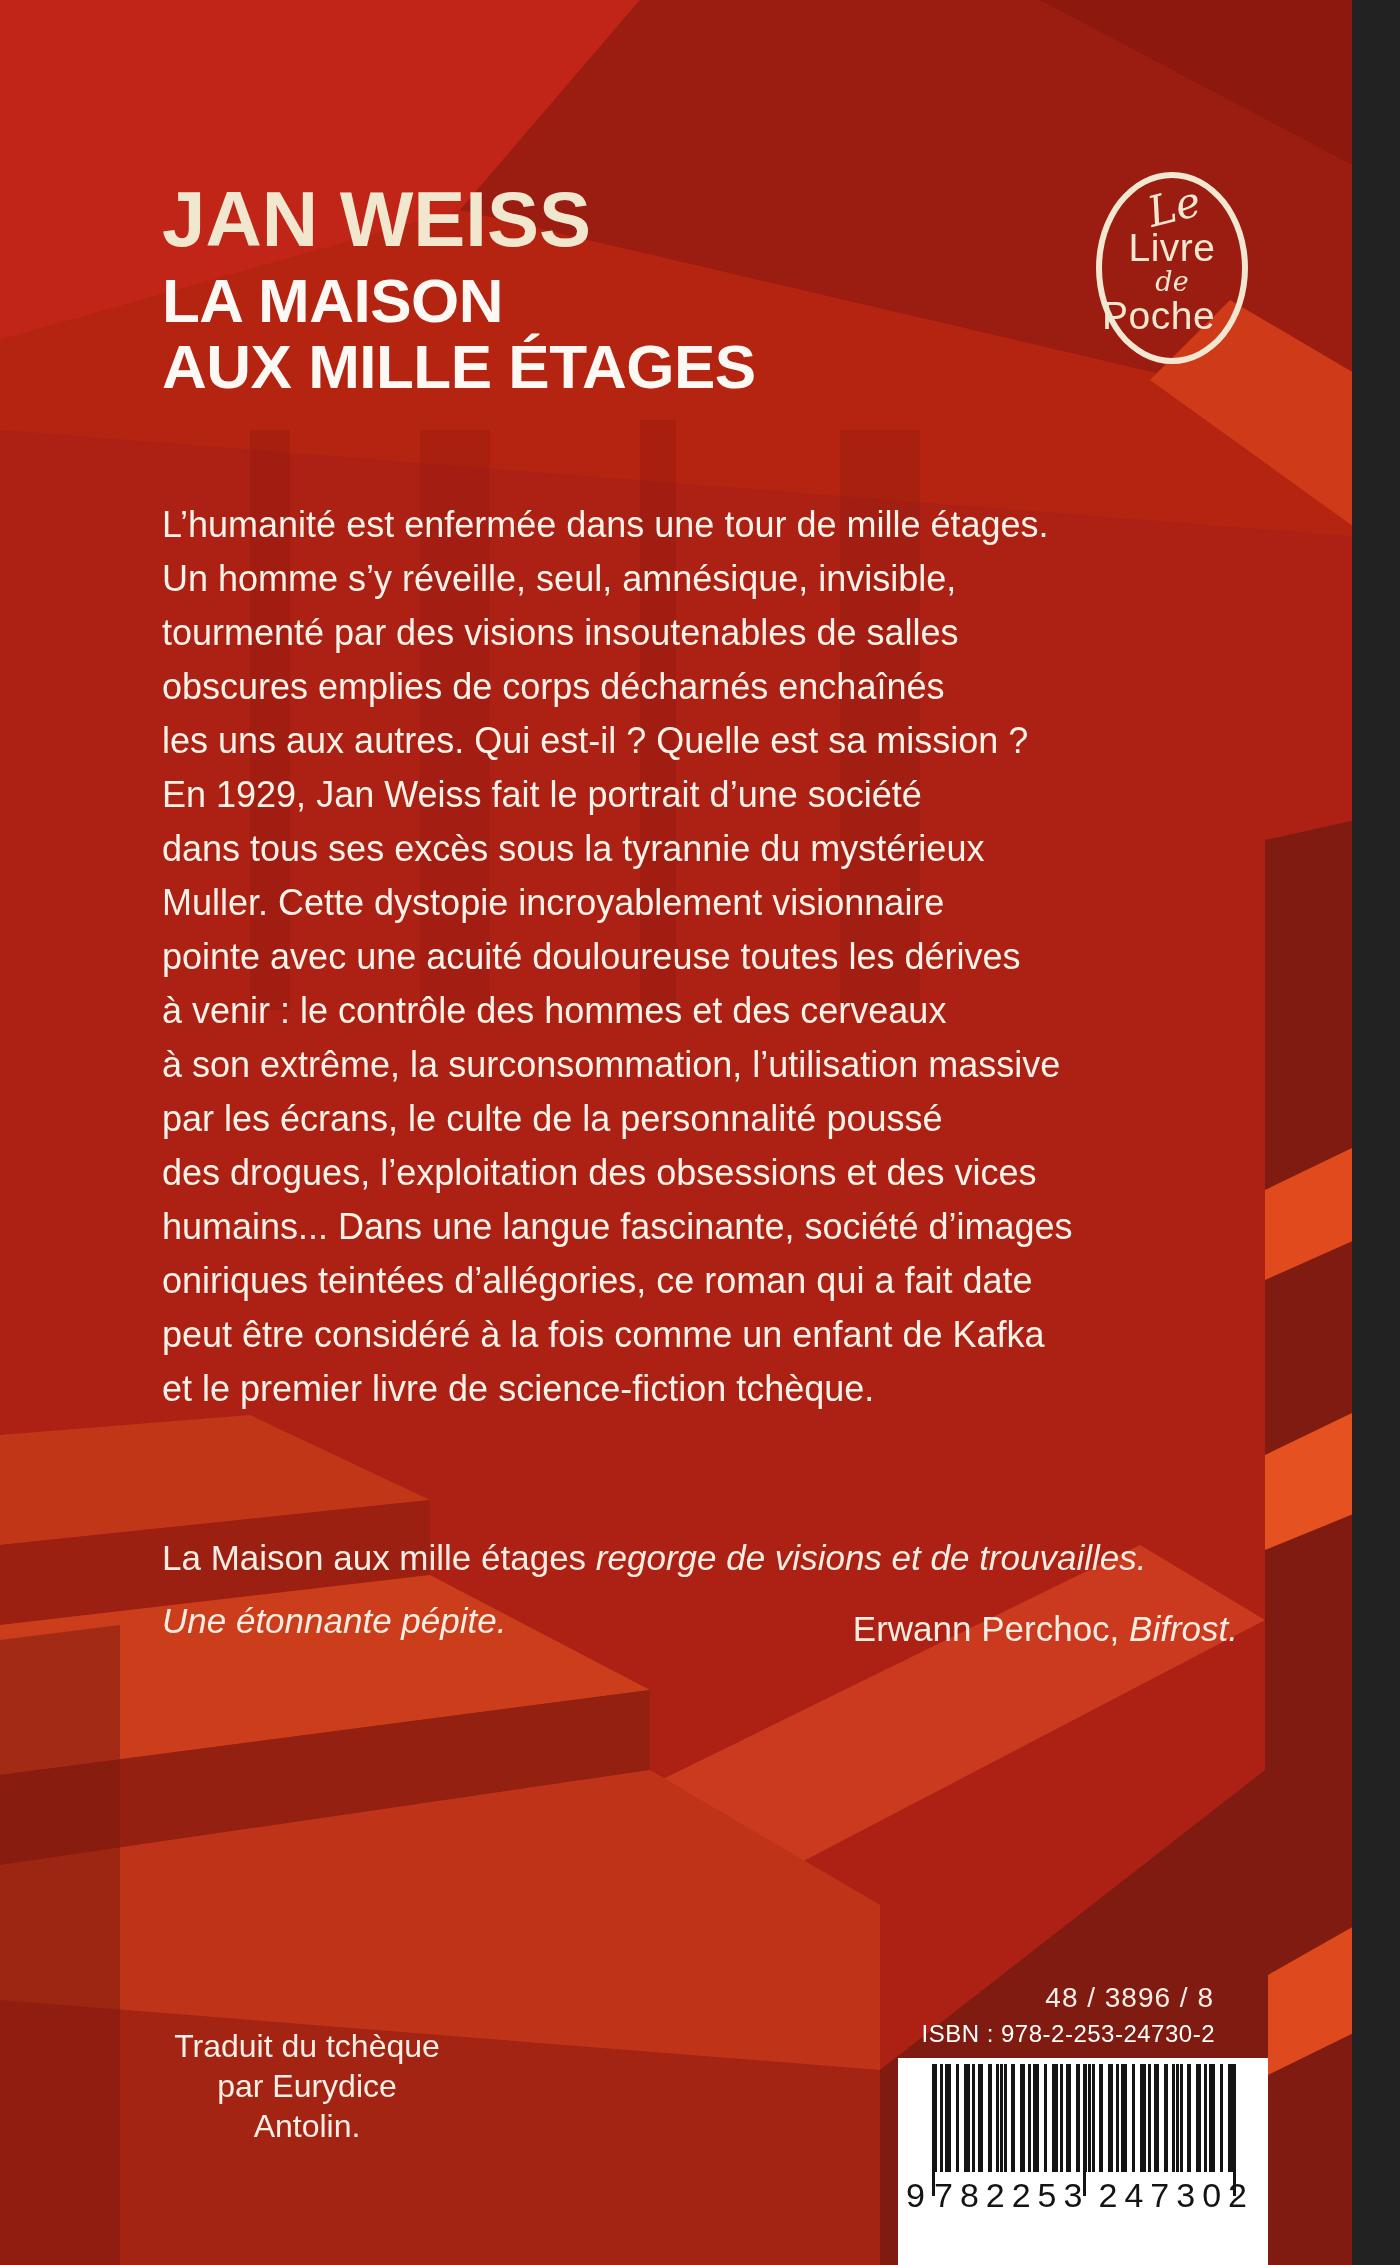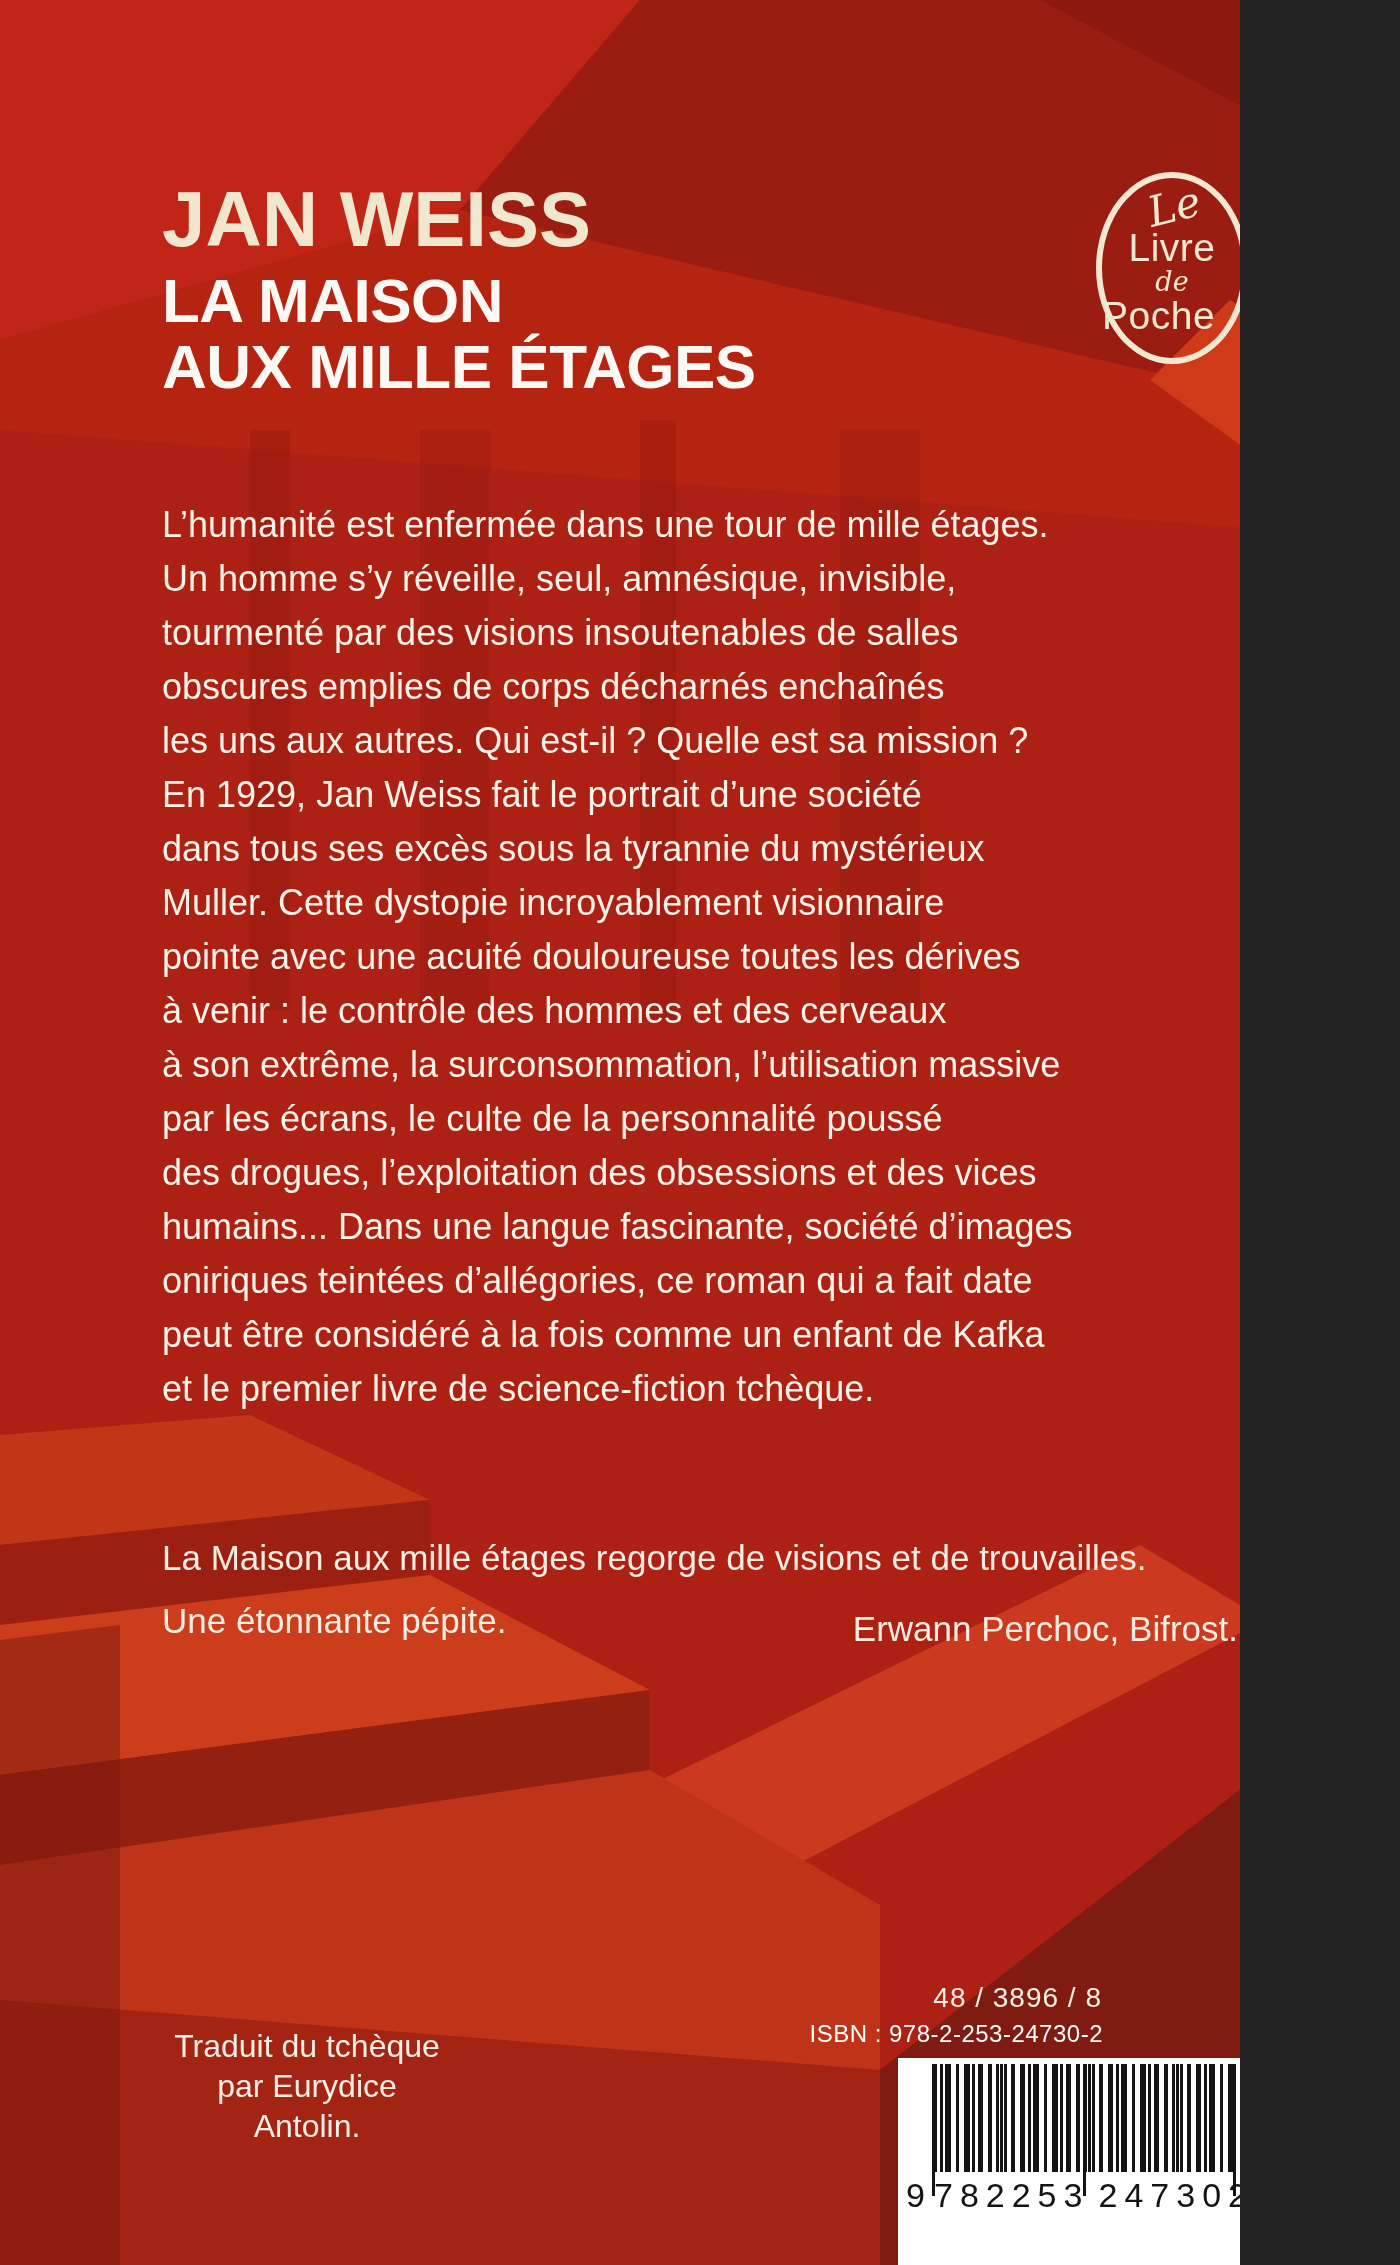--- a/index.html
+++ b/index.html
@@ -1,17 +1,17 @@
 <!DOCTYPE html>
 <html><head>
 <meta charset="utf-8">
 <style>
   html,body { margin:0; padding:0; background:#222; }
   .cover {
-    position:relative; width:1240px; height:2265px; overflow:hidden;
+    position:relative; width:1352px; height:2265px; overflow:hidden;
     background:#ad2014;
     font-family:"Liberation Sans", sans-serif;
   }
   svg.bg { position:absolute; left:0; top:0; width:1400px; height:2265px; display:block; }
 
   .author {
     position:absolute; left:162px; top:180px;
     font-size:78px; font-weight:700; line-height:1;
     color:#f1e7cf; letter-spacing:0px; white-space:nowrap;
   }
@@ -38,21 +38,21 @@
     position:absolute; left:162px; top:498px; width:1110px;
     font-size:36px; line-height:54px; color:#f8f2e8;
   }
   .synopsis div { white-space:nowrap; }
 
   .quote {
     position:absolute; left:162px; top:1526px; width:1076px;
     font-size:35px; line-height:63px; color:#f5ede2;
   }
   .quote .qline { white-space:nowrap; }
-  .q-italic { }
+  .q-italic { font-style:italic; }
   .attribution {
     position:absolute; left:162px; top:1607px; width:1076px;
     text-align:right; font-size:35px; line-height:44px; color:#f5ede2;
   }
 
   .translation {
     position:absolute; left:162px; top:2026px; width:290px;
     text-align:center; font-size:32px; line-height:40px; color:#f6efe6;
   }
 

